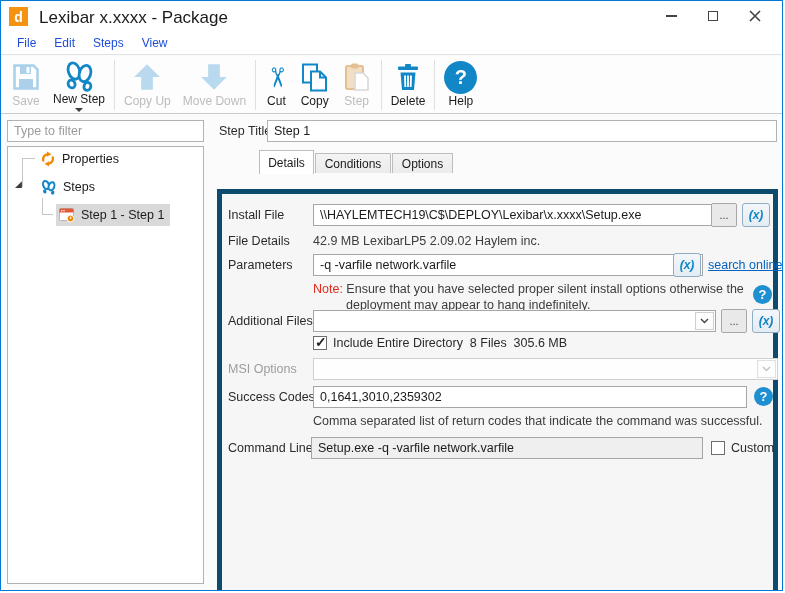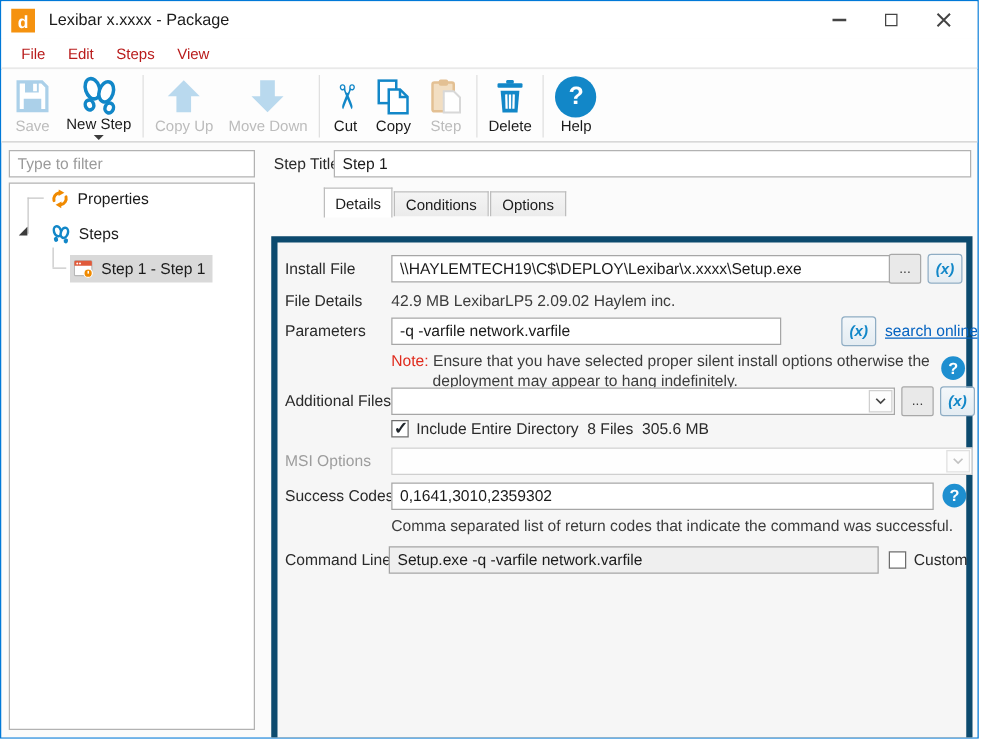--- a/index.html
+++ b/index.html
@@ -3,30 +3,30 @@
 <meta charset="utf-8">
 <style>
   * { box-sizing: border-box; }
   body { margin:0; background:#ffffff; font-family:"Liberation Sans", sans-serif; }
   .window { position:relative; width:783px; height:591px; border:1px solid #0079d8; background:#fbfbfb; overflow:hidden; }
 
   
   .titlebar { position:absolute; top:0; left:0; right:0; height:30px; background:#fff; }
   .app-icon { position:absolute; left:8px; top:6px; width:19px; height:19px; background:#f5920f;
               color:#fff; font-weight:bold; font-size:14px; display:flex; align-items:center; justify-content:center; }
-  .title-text { position:absolute; left:38px; top:7px; font-size:13px; color:#1b1b1b; }
+  .title-text { position:absolute; left:38px; top:7px; font-size:17px; color:#1b1b1b; }
   .win-controls { position:absolute; right:6px; top:0; height:30px; display:flex; }
   .win-btn { width:42px; height:30px; display:flex; align-items:center; justify-content:center; }
   .min-glyph { width:11px; height:2px; background:#444; }
   .max-glyph { width:10px; height:10px; border:1.5px solid #444; }
 
   
   .menubar { position:absolute; top:30px; left:0; right:0; height:24px; background:#fff;
              border-bottom:1px solid #e2e2e2; display:flex; align-items:center; padding-left:7px; }
-  .menu-item { font-size:12px; color:#b91c1c; padding:4px 9px; }
+  .menu-item { font-size:12px; color:#1d4ed8; padding:4px 9px; }
 
   
   .toolbar { position:absolute; top:55px; left:0; right:0; height:58px; background:#fdfdfd;
              border-bottom:1px solid #cccccc; display:flex; align-items:flex-start; padding:2px 0 0 4px; }
   .tb-btn { height:54px; padding:1px 6px 0 6px; display:flex; flex-direction:column; align-items:center; }
   .tb-icon { height:36px; display:flex; align-items:center; justify-content:center; }
   .tb-label { font-size:12px; color:#1b1b1b; line-height:13px; white-space:nowrap; }
   .tb-btn.disabled .tb-label { color:#bcbcbc; }
   .tb-sep { width:1px; height:50px; background:#e0e0e0; margin:2px 3px 0 3px; }
   .dd-arrow { width:0; height:0; border-left:4px solid transparent; border-right:4px solid transparent;
@@ -259,21 +259,21 @@
 
     <div class="f-label" style="left:6px; top:14px;">Install File</div>
     <input class="f-input" style="left: 91px; top: 10px; width: 401px;" value="\\HAYLEMTECH19\C$\DEPLOY\Lexibar\x.xxxx\Setup.exe">
     <div class="browse-btn" style="left:489px; top:9px;">...</div>
     <div class="var-btn" style="left:520px; top:9px;">(x)</div>
 
     <div class="f-label" style="left:6px; top:40px;">File Details</div>
     <div class="f-text" style="left:91px; top:40px;">42.9 MB LexibarLP5 2.09.02 Haylem inc.</div>
 
     <div class="f-label" style="left:6px; top:64px;">Parameters</div>
-    <input class="f-input" style="left: 91px; top: 60px; width: 312px;" value="-q -varfile network.varfile">
+    <input class="f-input" style="left: 91px; top: 60px; width: 390px;" value="-q -varfile network.varfile">
     <div class="var-btn" style="left:451px; top:59px;">(x)</div>
     <div class="link" style="left:486px; top:64px;">search online</div>
 
     <div class="f-text" style="left:91px; top:88px;"><span class="note-red">Note:</span><span> Ensure that you have selected proper silent install options otherwise the</span></div>
     <div class="f-text" style="left:124px; top:104px;">deployment may appear to hang indefinitely.</div>
     <div class="help-circle" style="left:531px; top:91px;">?</div>
 
     <div class="f-label" style="left:6px; top:120px;">Additional Files</div>
     <div class="combo" style="left:91px; top:116px; width:403px;">
       <div class="arrow-box">

